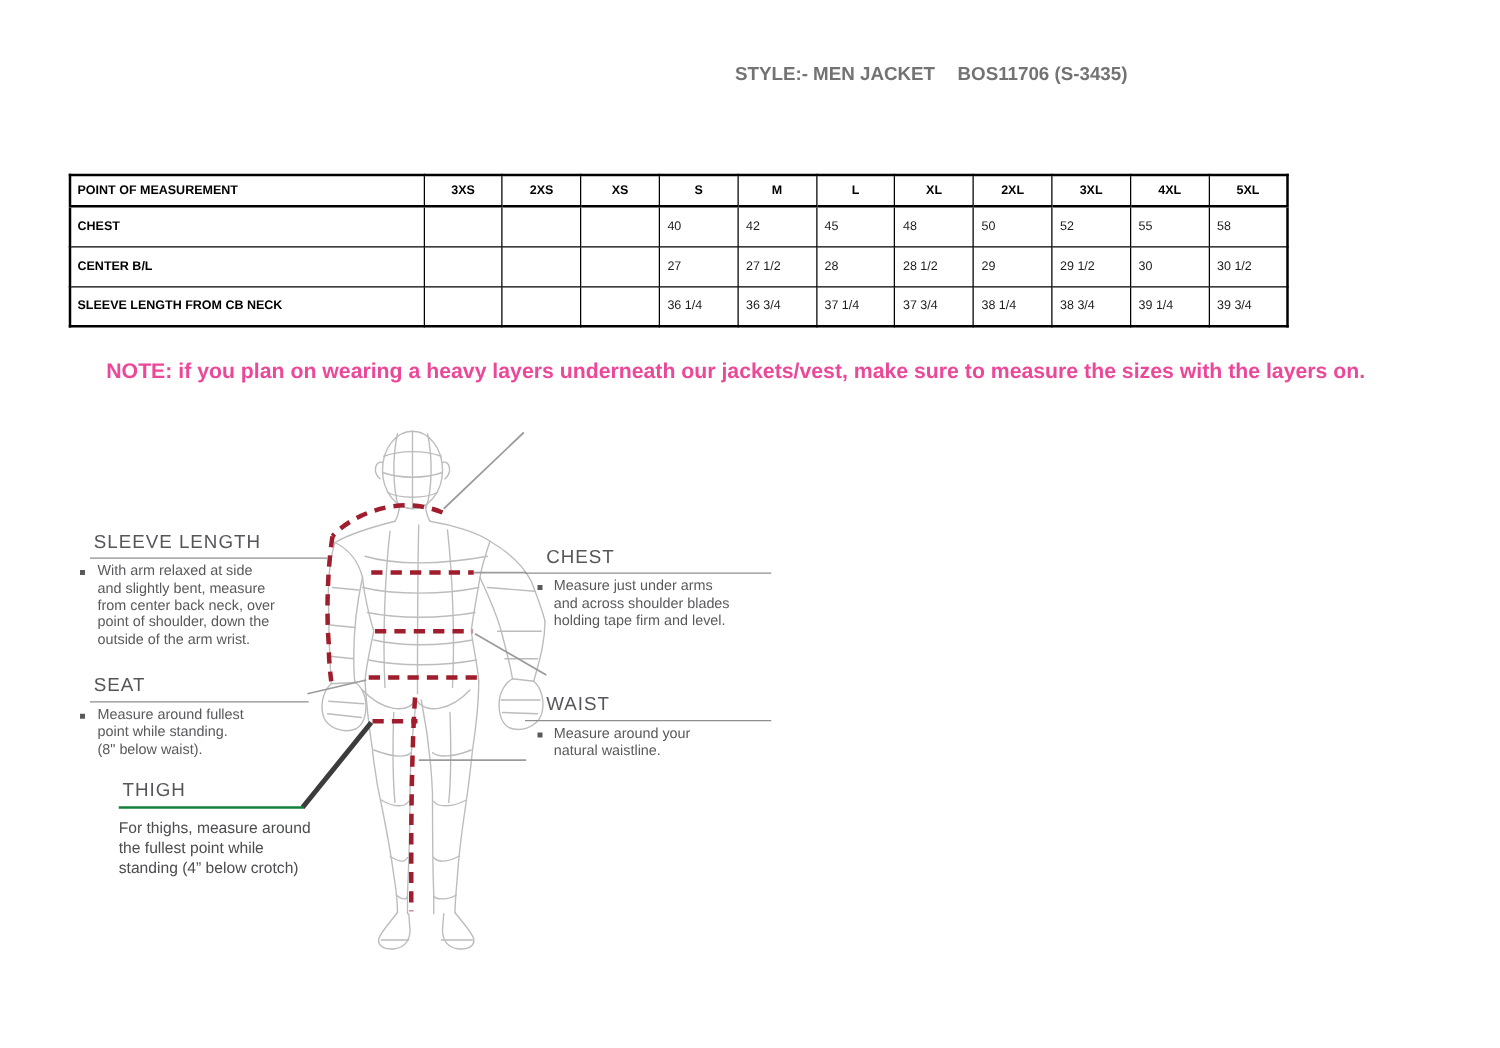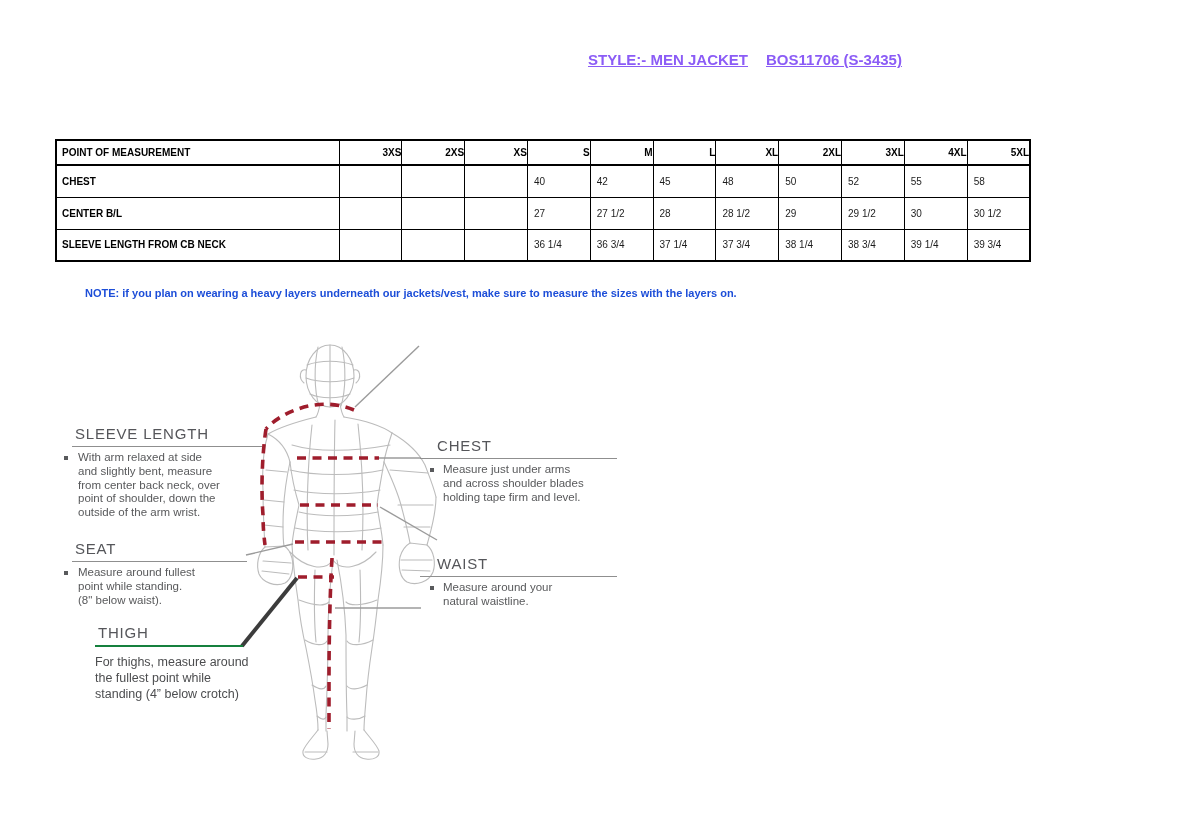--- a/index.html
+++ b/index.html
@@ -1,33 +1,33 @@
 <!DOCTYPE html>
 <html><head>
 <meta charset="utf-8">
 <style>
   html,body{margin:0;padding:0;background:#fff;}
   .page{position:relative;width:1200px;height:838px;background:#fff;overflow:hidden;
         font-family:"Liberation Sans",sans-serif;}
   
-  .doc-title{position:absolute;left:588px;top:51px;font-size:15px;font-weight:bold;color:#8b5cf6;white-space:nowrap;text-decoration:underline;}
+  .doc-title{position:absolute;left:588px;top:51px;font-size:15px;font-weight:bold;color:#737373;white-space:nowrap;}
   .doc-title .gap{display:inline-block;width:18px;}
   
   .size-table{position:absolute;left:55px;top:139px;width:976px;border-collapse:collapse;
               table-layout:fixed;border:2px solid #000;font-size:10px;color:#000;}
   .size-table th,.size-table td{border:1px solid #000;padding:0 0 0 6px;text-align:left;
               vertical-align:middle;overflow:hidden;white-space:nowrap;}
   .size-table thead tr{height:25px;}
   .size-table tbody tr{height:32px;}
-  .size-table thead th{border-bottom:2px solid #000;font-weight:bold;text-align:right;padding:0;}
+  .size-table thead th{border-bottom:2px solid #000;font-weight:bold;text-align:center;padding:0;}
   .size-table thead th.pom{text-align:left;padding-left:5px;}
   .size-table tbody th.pom{font-weight:bold;text-align:left;padding-left:5px;}
   .size-table td{font-weight:normal;color:#1c1c1c;}
   
-  .note{position:absolute;left:57px;top:287px;font-size:11px;font-weight:bold;color:#1d4ed8;padding-left:28px;}
+  .note{position:absolute;left:57px;top:287px;font-size:17px;font-weight:bold;color:#ec4899;padding-left:28px;}
   
   .fig{position:absolute;left:0;top:0;pointer-events:none;}
   
   .g{position:absolute;color:#58595b;}
   .g-title{font-size:15px;line-height:16px;letter-spacing:.8px;color:#55565a;
            padding-bottom:4px;border-bottom:1.4px solid #8f8f8f;font-weight:normal;}
   .g-desc{position:relative;margin-top:4px;font-size:11.5px;line-height:13.8px;
           white-space:pre-line;color:#58595b;}
   .blt{position:absolute;width:4px;height:4px;background:#595a5c;top:5px;}
   

